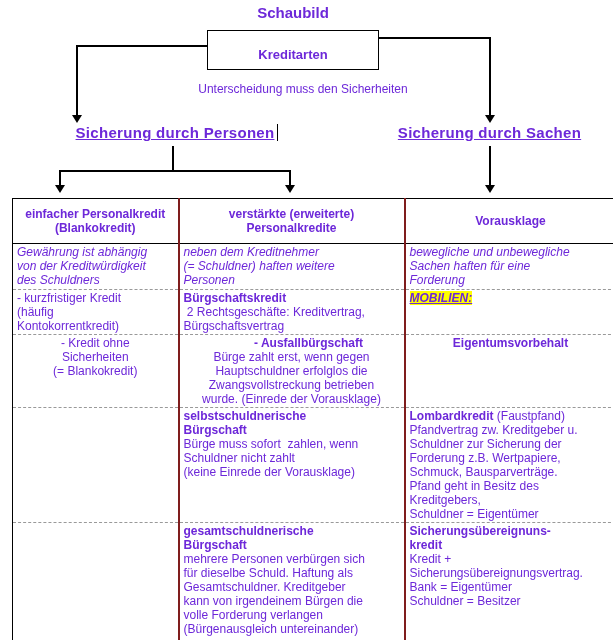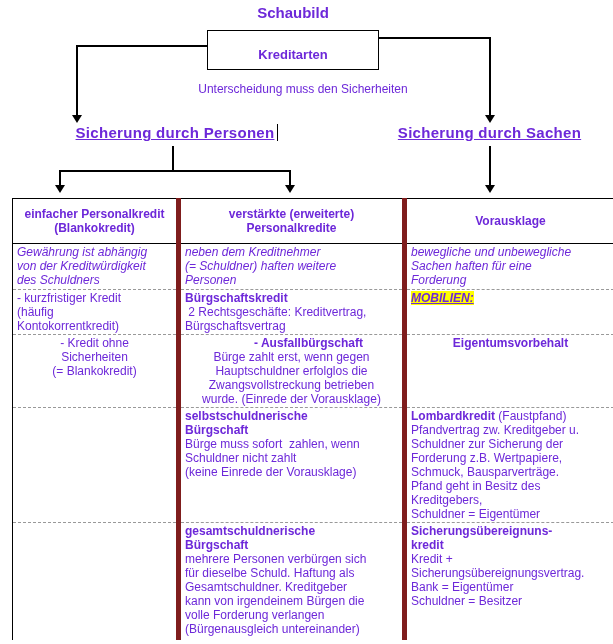--- a/index.html
+++ b/index.html
@@ -39,21 +39,21 @@
     display:inline-block; width:1px; height:17px; background:#000;
     margin-left:3px; vertical-align:-3px;
   }
   table.tbl {
     position:absolute; left:5px; top:198px; width:604px;
     border-collapse:collapse; table-layout:fixed;
     font-size:12px; line-height:14px;
     border:1px solid #000;
   }
   .tbl th, .tbl td {
-    border-left:1px solid #000; border-right:5px solid #7f1d1d;
+    border-left:1px solid #000; border-right:2px solid #7f1d1d;
     vertical-align:top; padding:1px 4px; overflow:hidden;
   }
   .tbl thead th {
     border-bottom:1px solid #000; text-align:center; vertical-align:middle;
     font-weight:bold; height:42px; white-space:pre-wrap;
   }
   .tbl tbody td { border-bottom:1px dashed #999; }
   .tbl tbody tr:last-child td { border-bottom:1px solid #000; }
   .ttl  { font-weight:bold; white-space:pre-wrap; }
   .sfx  { white-space:pre-wrap; }

